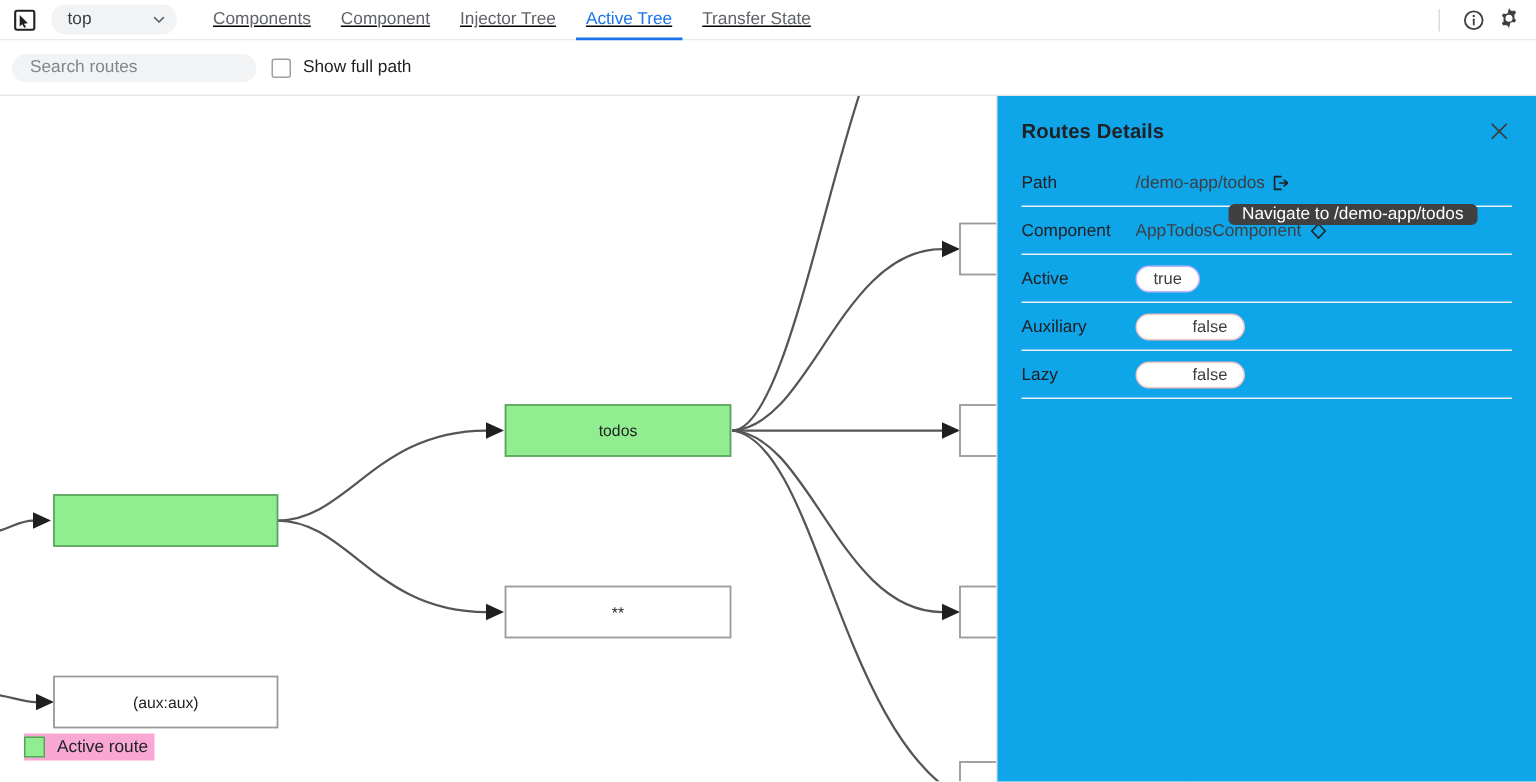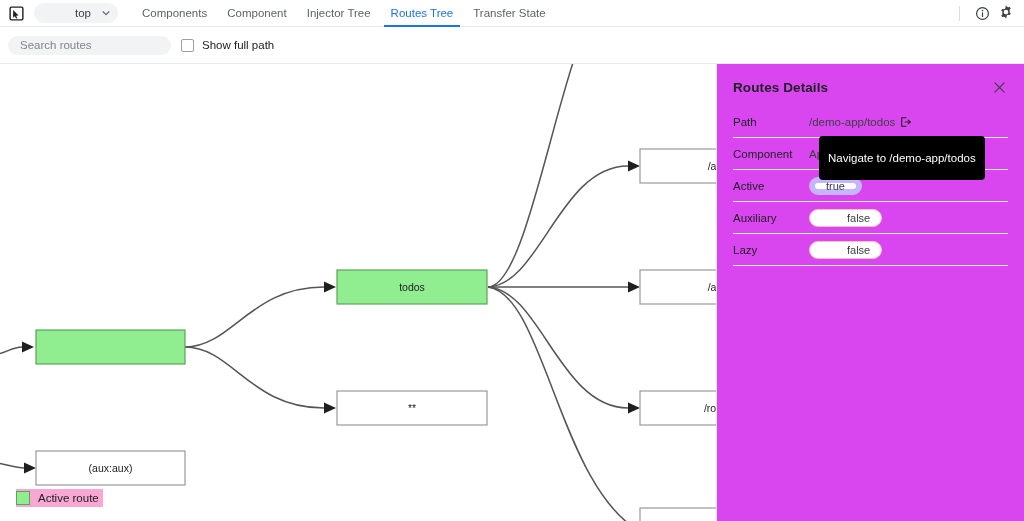--- a/index.html
+++ b/index.html
@@ -31,29 +31,30 @@
     height: 20px;
     min-width: 84px;
     background: #f1f3f4;
     border-radius: 11px;
     display: flex; align-items: center;
     padding: 0 7px 0 11px;
     font-size: 11.5px;
     color: #3c4043;
     position: relative;
   }
-  .select-dd .dd-label { flex: 1; margin-left: 30px; }
+  .select-dd .dd-label { flex: 1; }
   .select-dd .chev {
     width: 10px; height: 10px;
     display: block;
   }
   .tabs {
     display: flex; align-items: stretch;
     height: 27px;
     margin-left: 14px;
+    text-decoration: underline;
   }
   .tab {
     height: 27px;
     display: flex; align-items: center;
     padding: 0 10px;
     font-size: 11.5px;
     color: #5f6368;
     position: relative;
     white-space: nowrap;
   }
@@ -161,22 +162,22 @@
   }
   .legend-label {
     font-size: 11.5px;
     color: #202124;
   }
 
   
   .details {
     position: absolute;
     top: 64px; right: 0;
-    width: 308px; height: 457px;
-    background: #d946ef;
+    width: 360px; height: 457px;
+    background: #0ea5e9;
     border-left: 1px solid #e3e6ea;
     z-index: 10;
     margin-left: 20px;
   }
   .details-head {
     display: flex; align-items: center;
     padding: 14px 16px 10px 16px;
   }
   .details-title {
     font-size: 13.5px;
@@ -219,33 +220,33 @@
   .navicon { display: block; }
   .pill {
     display: inline-flex;
     align-items: center; justify-content: center;
     height: 18px;
     padding: 0 11px;
     border-radius: 10px;
     font-size: 11px;
     background: #ffffff;
   }
-  .pill.t { border: 6px solid #c4b5fd; color: #3c4043; }
+  .pill.t { border: 1px solid #c4b5fd; color: #3c4043; }
   .pill.f { border: 1px solid #f3c2c2; color: #3c4043; padding-left: 37px; }
 
   
   .tooltip {
     position: absolute;
     left: 819px;
     top: 136px;
-    background: #000000;
+    background: #404040;
     color: #ffffff;
     font-size: 11.5px;
     border-radius: 4px;
-    padding: 16px 9px;
+    padding: 1px 9px;
     white-space: nowrap;
     z-index: 40;
     text-align: right;
   }
 </style>
 </head>
 <body>
 
 <div class="topbar">
 
@@ -267,21 +268,21 @@
     <div class="tab">
         <span>Components</span>
       </div>
     <div class="tab">
         <span>Component</span>
       </div>
     <div class="tab">
         <span>Injector Tree</span>
       </div>
     <div class="tab active">
-        <span>Routes Tree</span>
+        <span>Active Tree</span>
       </div>
     <div class="tab">
         <span>Transfer State</span>
       </div>
   </div>
 
   <div class="topbar-right">
     <div class="tb-sep"></div>
     <div class="icon-btn">
       <svg width="15" height="15" viewBox="0 0 16 16">

